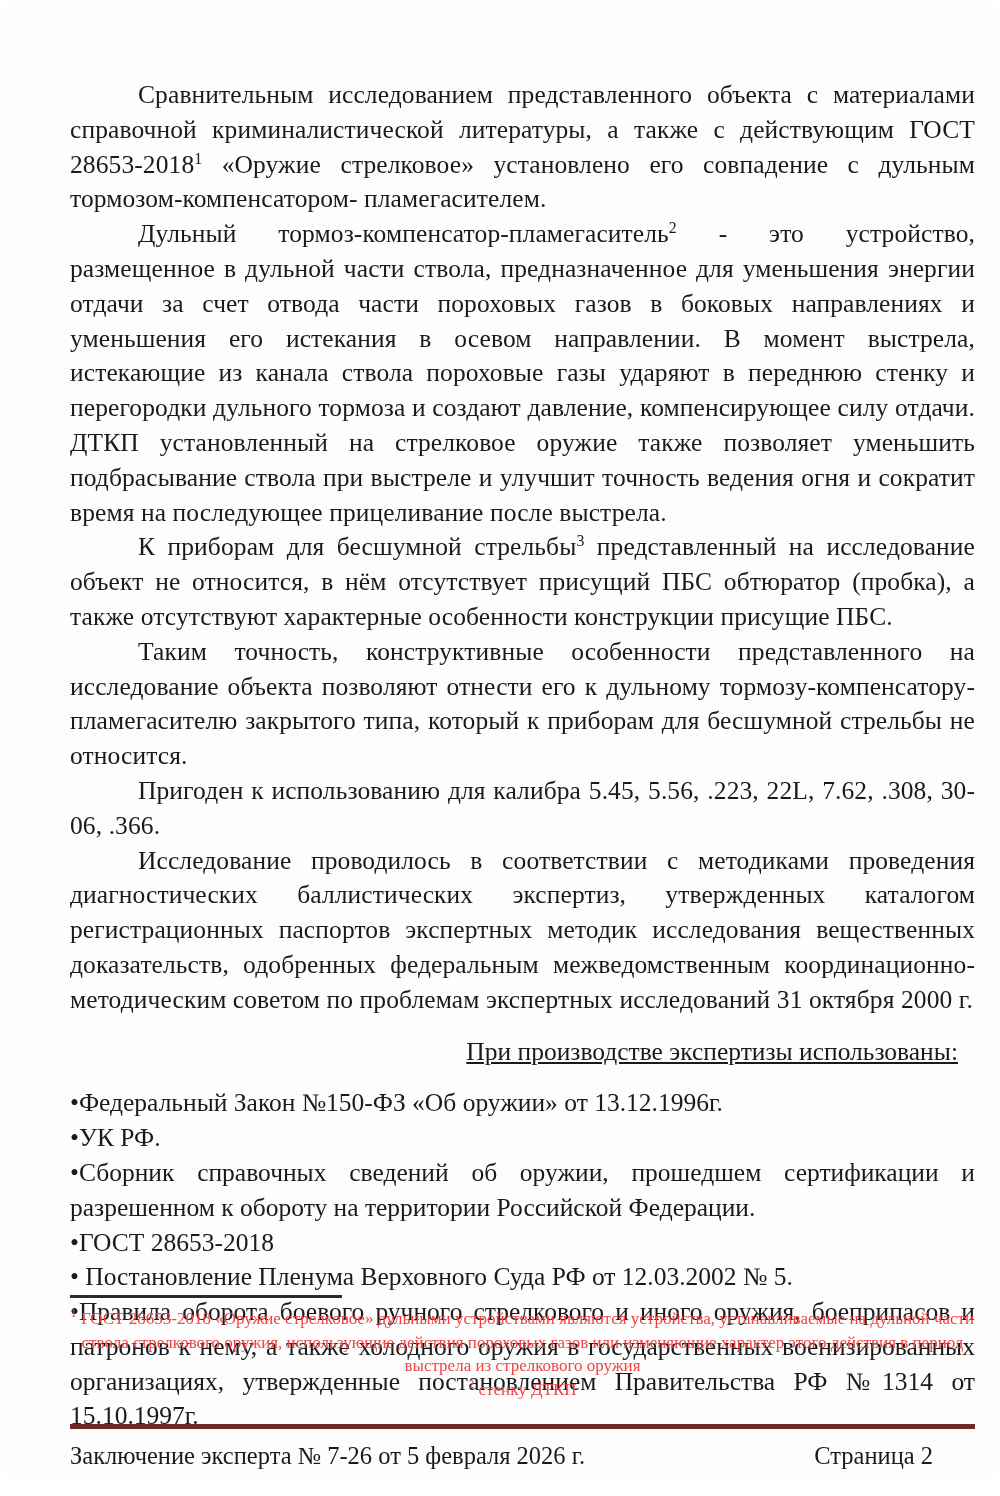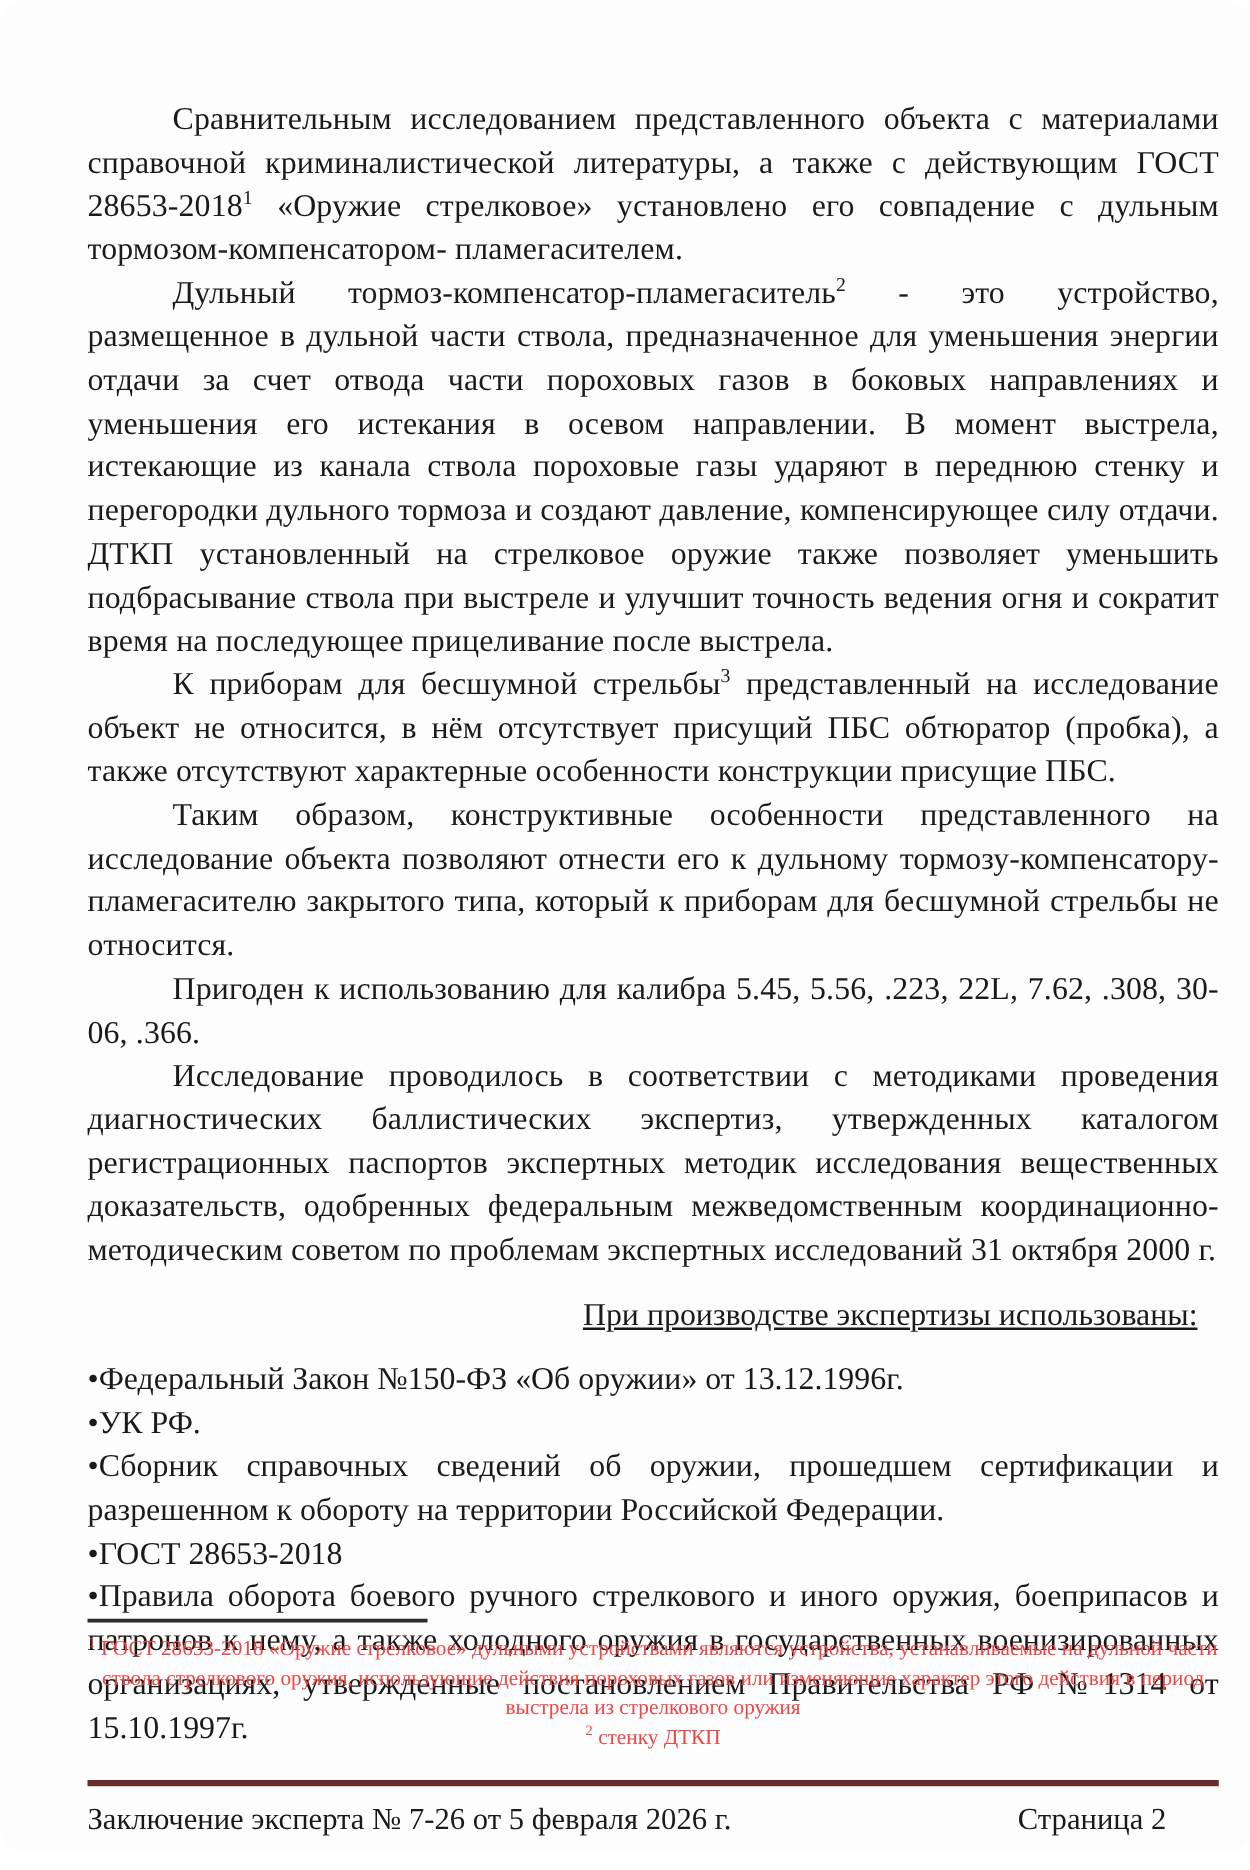--- a/index.html
+++ b/index.html
@@ -123,33 +123,34 @@
 
   <div class="content">
 
     <p class="body-par"><span>Сравнительным исследованием представленного объекта с материалами справочной криминалистической литературы, а также с действующим ГОСТ 28653-2018</span><sup>1</sup><span> «Оружие стрелковое» установлено его совпадение с дульным тормозом-компенсатором- пламегасителем.</span></p>
 
     <p class="body-par"><span>Дульный тормоз-компенсатор-пламегаситель</span><sup>2</sup><span> - это устройство, размещенное в дульной части ствола, предназначенное для уменьшения энергии отдачи за счет отвода части пороховых газов в боковых направлениях и уменьшения его истекания в осевом направлении. В момент выстрела, истекающие из канала ствола пороховые газы ударяют в переднюю стенку и перегородки дульного тормоза и создают давление, компенсирующее силу отдачи. ДТКП установленный на стрелковое оружие также позволяет уменьшить подбрасывание ствола при выстреле и улучшит точность ведения огня и сократит время на последующее прицеливание после выстрела.</span></p>
 
 
     <p class="body-par last-line-left"><span>К приборам для бесшумной стрельбы</span><sup>3</sup><span> представленный на исследование объект не относится, в нём отсутствует присущий ПБС обтюратор (пробка), а также отсутствуют характерные особенности конструкции присущие ПБС.</span></p>
 
-    <p class="body-par last-line-left"><span>Таким образом, конструктивные особенности представленного на исследование объекта позволяют отнести его к дульному тормозу-компенсатору-пламегасителю закрытого типа, который к приборам для бесшумной стрельбы не относится.</span></p>
+    <p class="body-par last-line-left"><span>Таким точность, конструктивные особенности представленного на исследование объекта позволяют отнести его к дульному тормозу-компенсатору-пламегасителю закрытого типа, который к приборам для бесшумной стрельбы не относится.</span></p>
 
     <p class="body-par last-line-left"><span>Пригоден к использованию для калибра 5.45, 5.56, .223, 22L, 7.62, .308, 30-06, .366.</span></p>
 
     <p class="body-par last-line-left"><span>Исследование проводилось в соответствии с методиками проведения диагностических баллистических экспертиз, утвержденных каталогом регистрационных паспортов экспертных методик исследования вещественных доказательств, одобренных федеральным межведомственным координационно-методическим советом по проблемам экспертных исследований 31 октября 2000 г.</span></p>
 
     <p class="section-heading"><span class="u">При производстве экспертизы использованы:</span></p>
 
     <ul class="ref-list">
       <li class="lastleft">•Федеральный Закон №150-ФЗ «Об оружии» от 13.12.1996г.</li>
       <li class="lastleft">•УК РФ.</li>
       <li class="lastleft">•Сборник справочных сведений об оружии, прошедшем сертификации и разрешенном к обороту на территории Российской Федерации.</li>
       <li class="lastleft">•ГОСТ 28653-2018</li>
+      <li class="lastleft">• Постановление Пленума Верховного Суда РФ от 12.03.2002 № 5.</li>
       <li class="lastleft">•Правила оборота боевого ручного стрелкового и иного оружия, боеприпасов и патронов к нему, а также холодного оружия в государственных военизированных организациях, утвержденные постановлением Правительства РФ №1314 от 15.10.1997г.</li>
     </ul>
 
   </div>
 
   <div class="footnotes">
     <div class="fn-rule"></div>
     <p><sup>1</sup><span> ГОСТ 28653-2018 «Оружие стрелковое» дульными устройствами являются устройства, устанавливаемые на дульной части ствола стрелкового оружия, использующие действия пороховых газов или изменяющие характер этого действия в период выстрела из стрелкового оружия</span></p>
     <p><sup>2</sup><span> стенку ДТКП</span></p>
   </div>

